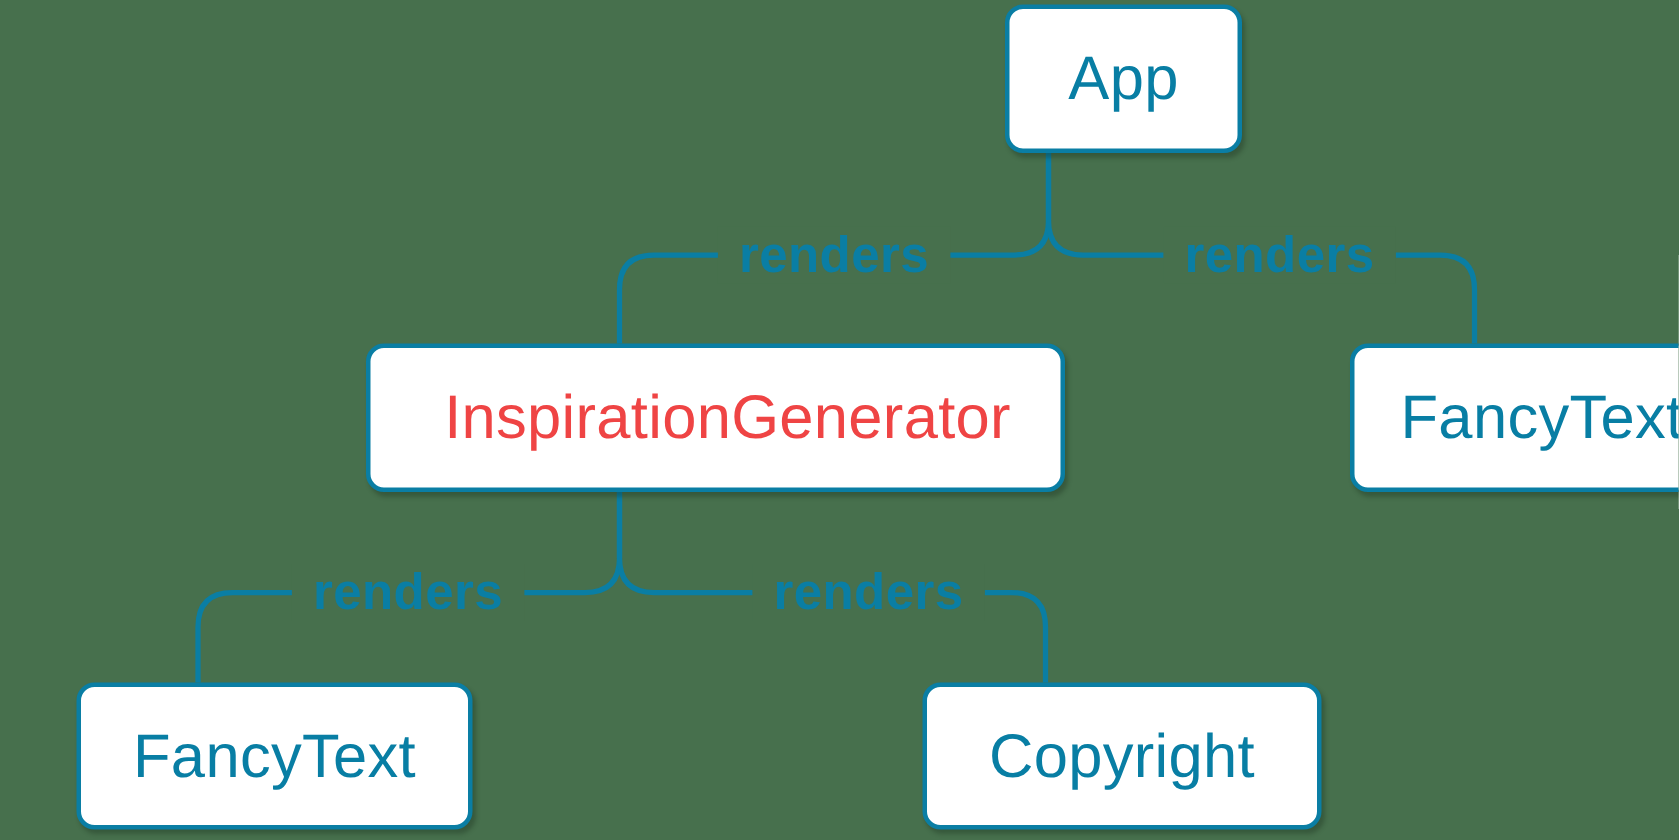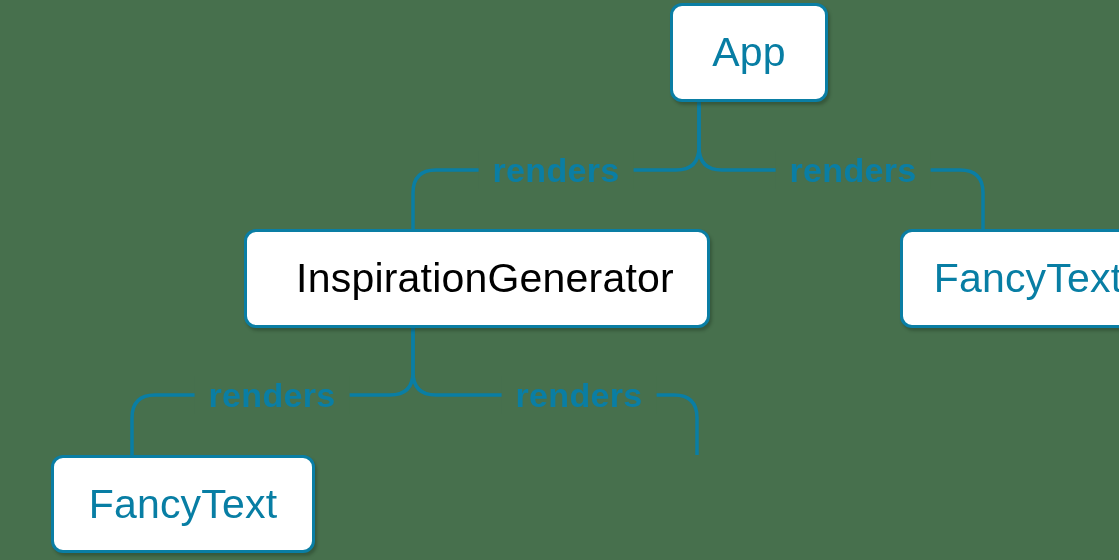--- a/index.html
+++ b/index.html
@@ -80,26 +80,29 @@
 
   <div class="edge-label label-1" style="background: rgb(71, 112, 77); color: rgb(10, 126, 164);">renders</div>
   <div class="edge-label label-2" style="background: rgb(71, 112, 77); color: rgb(10, 126, 164);">renders</div>
   <div class="edge-label label-3" style="background: rgb(71, 112, 77); color: rgb(10, 126, 164);">renders</div>
   <div class="edge-label label-4" style="background: rgb(71, 112, 77); color: rgb(10, 126, 164);">renders</div>
 
   <div class="node node-app" style="border-color: rgb(10, 126, 164); color: rgb(8, 126, 164); background: rgb(255, 255, 255);">
     <span>App</span>
   </div>
 
-  <div class="node node-inspgen" style="border-color: rgb(10, 126, 164); color: #000000; background: rgb(255, 255, 255); padding-left: 16px;">
+  <div class="node node-inspgen" style="border-color: rgb(10, 126, 164); color: #ef4444; background: rgb(255, 255, 255); padding-left: 16px;">
     <span>InspirationGenerator</span>
   </div>
 
   <div class="node node-fancy-right" style="border-color: rgb(10, 126, 164); color: rgb(8, 126, 164); background: rgb(255, 255, 255);">
     <span>FancyText</span>
   </div>
 
   <div class="node node-fancy-left" style="border-color: rgb(10, 126, 164); color: rgb(8, 126, 164); background: rgb(255, 255, 255);">
     <span>FancyText</span>
   </div>
 
+  <div class="node node-copyright" style="border-color: rgb(10, 126, 164); color: rgb(8, 126, 164); background: rgb(255, 255, 255);">
+    <span>Copyright</span>
+  </div>
 
 </div>
 
 </body></html>

